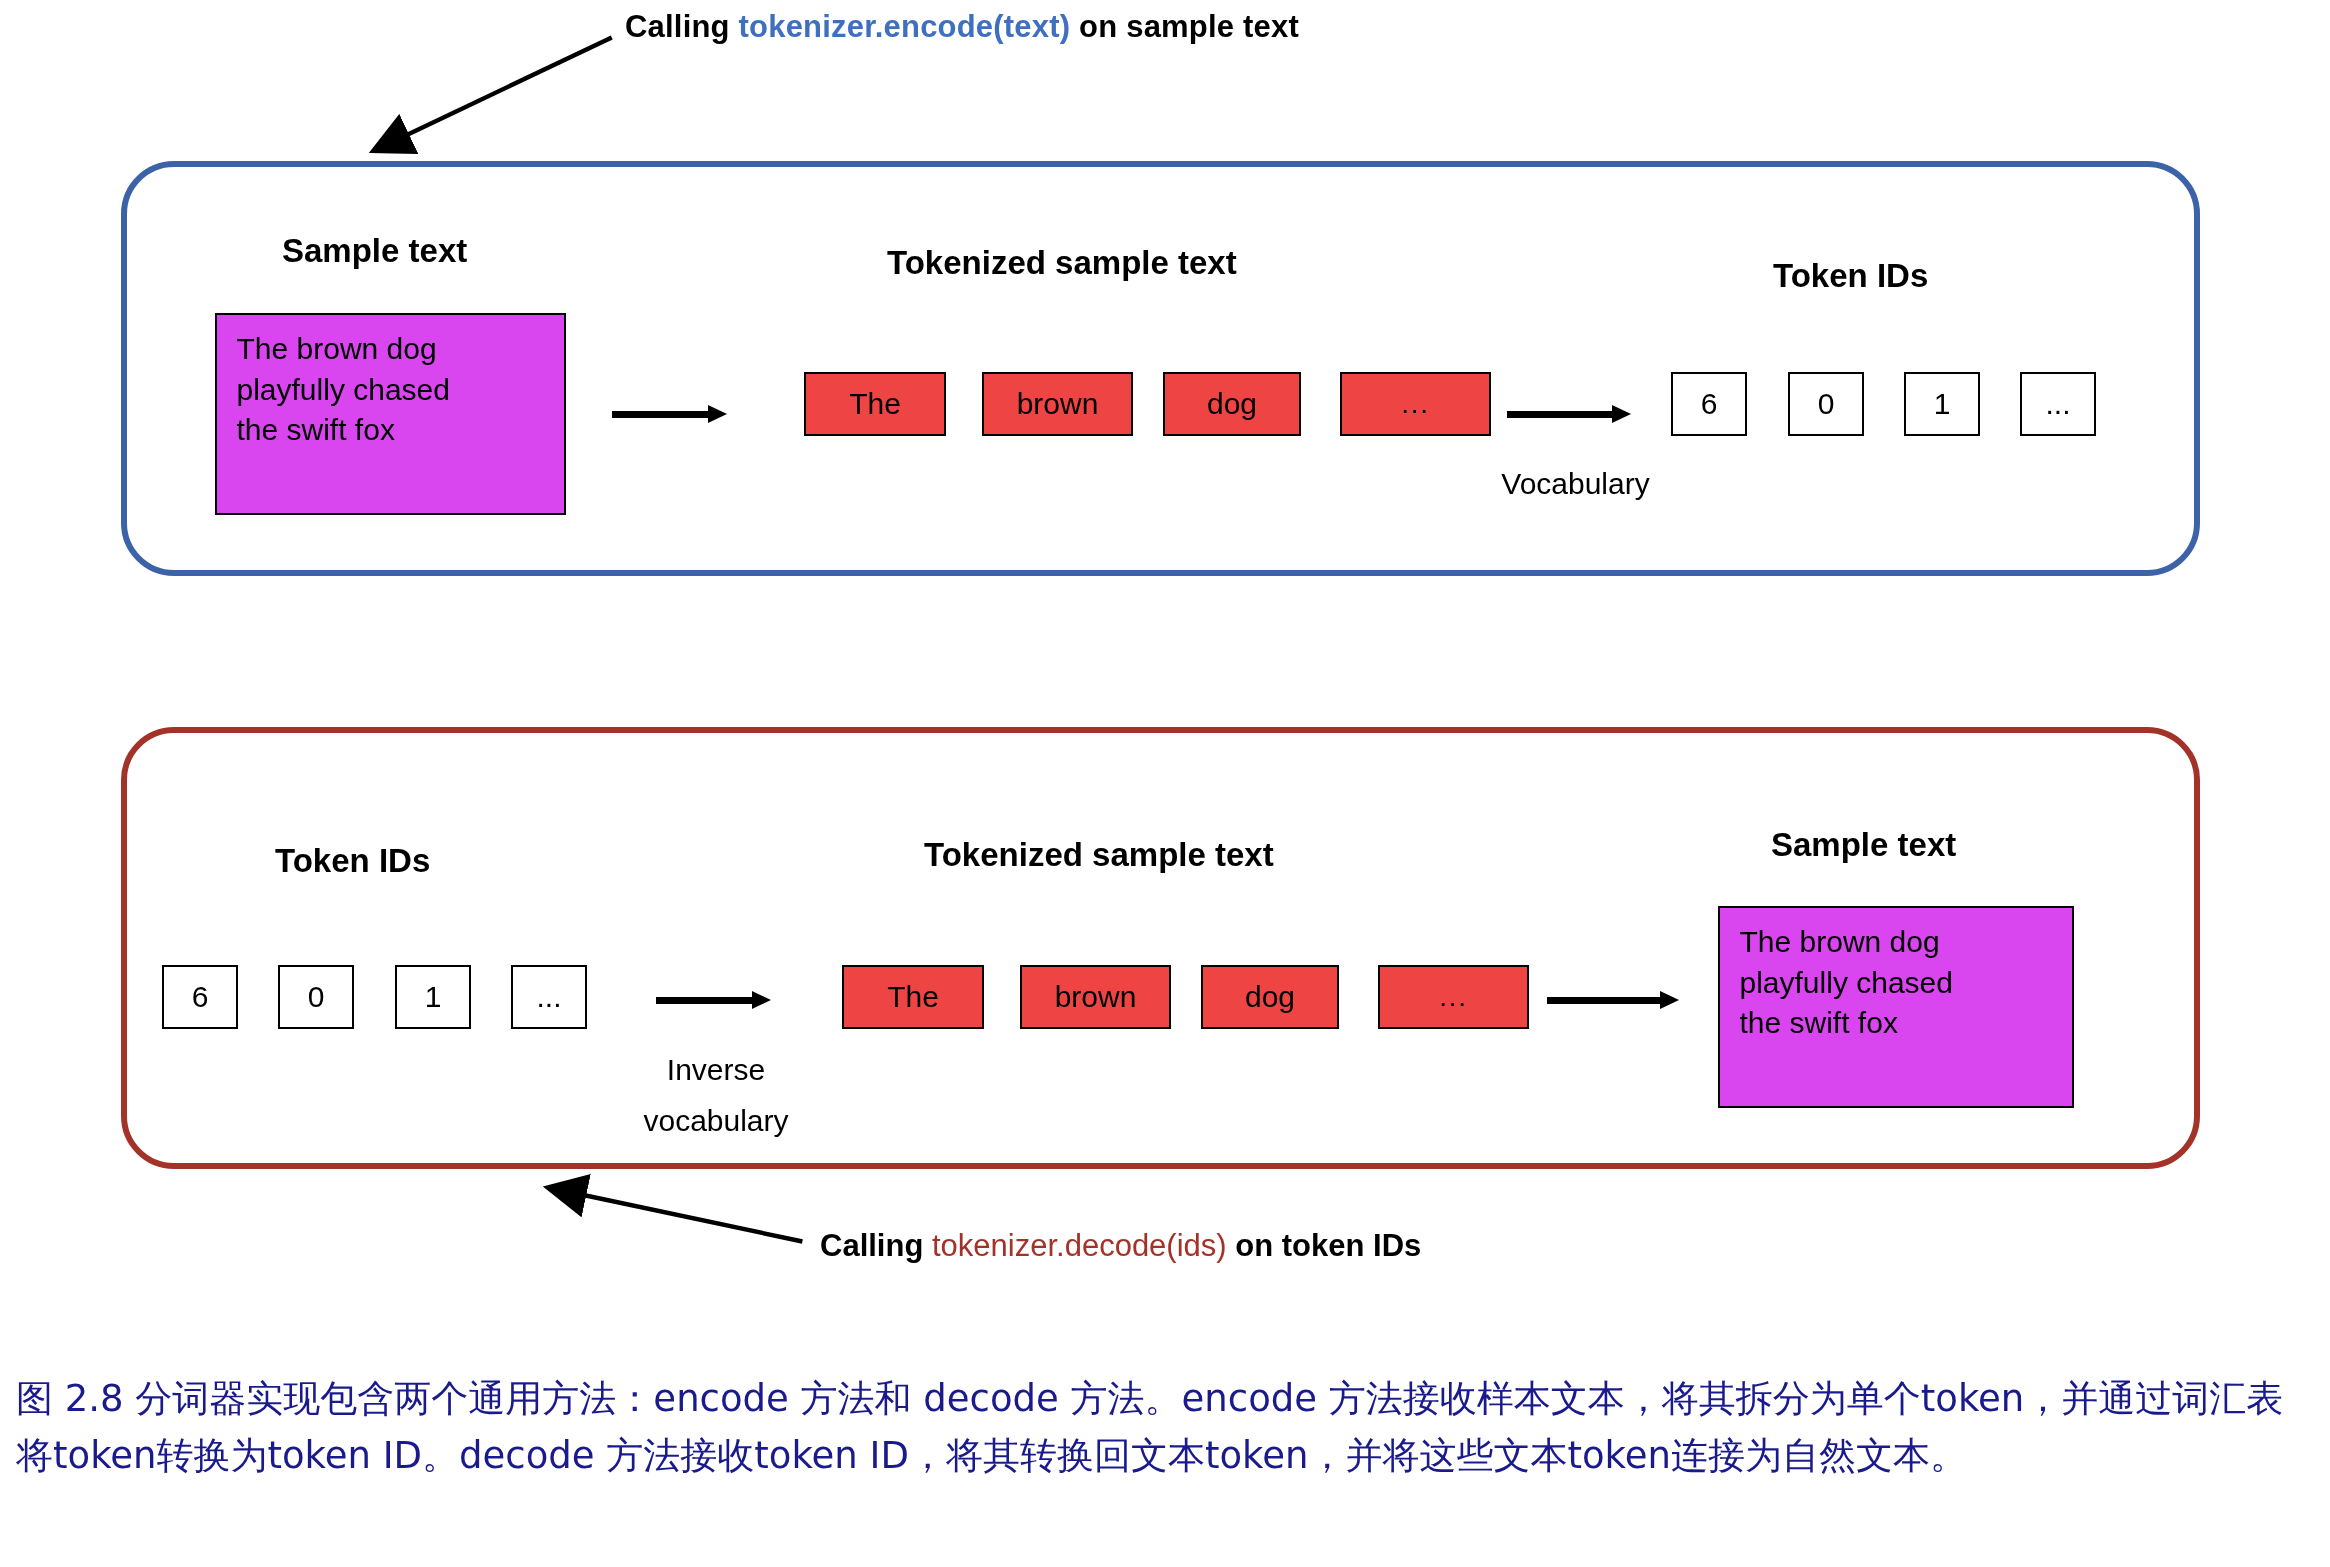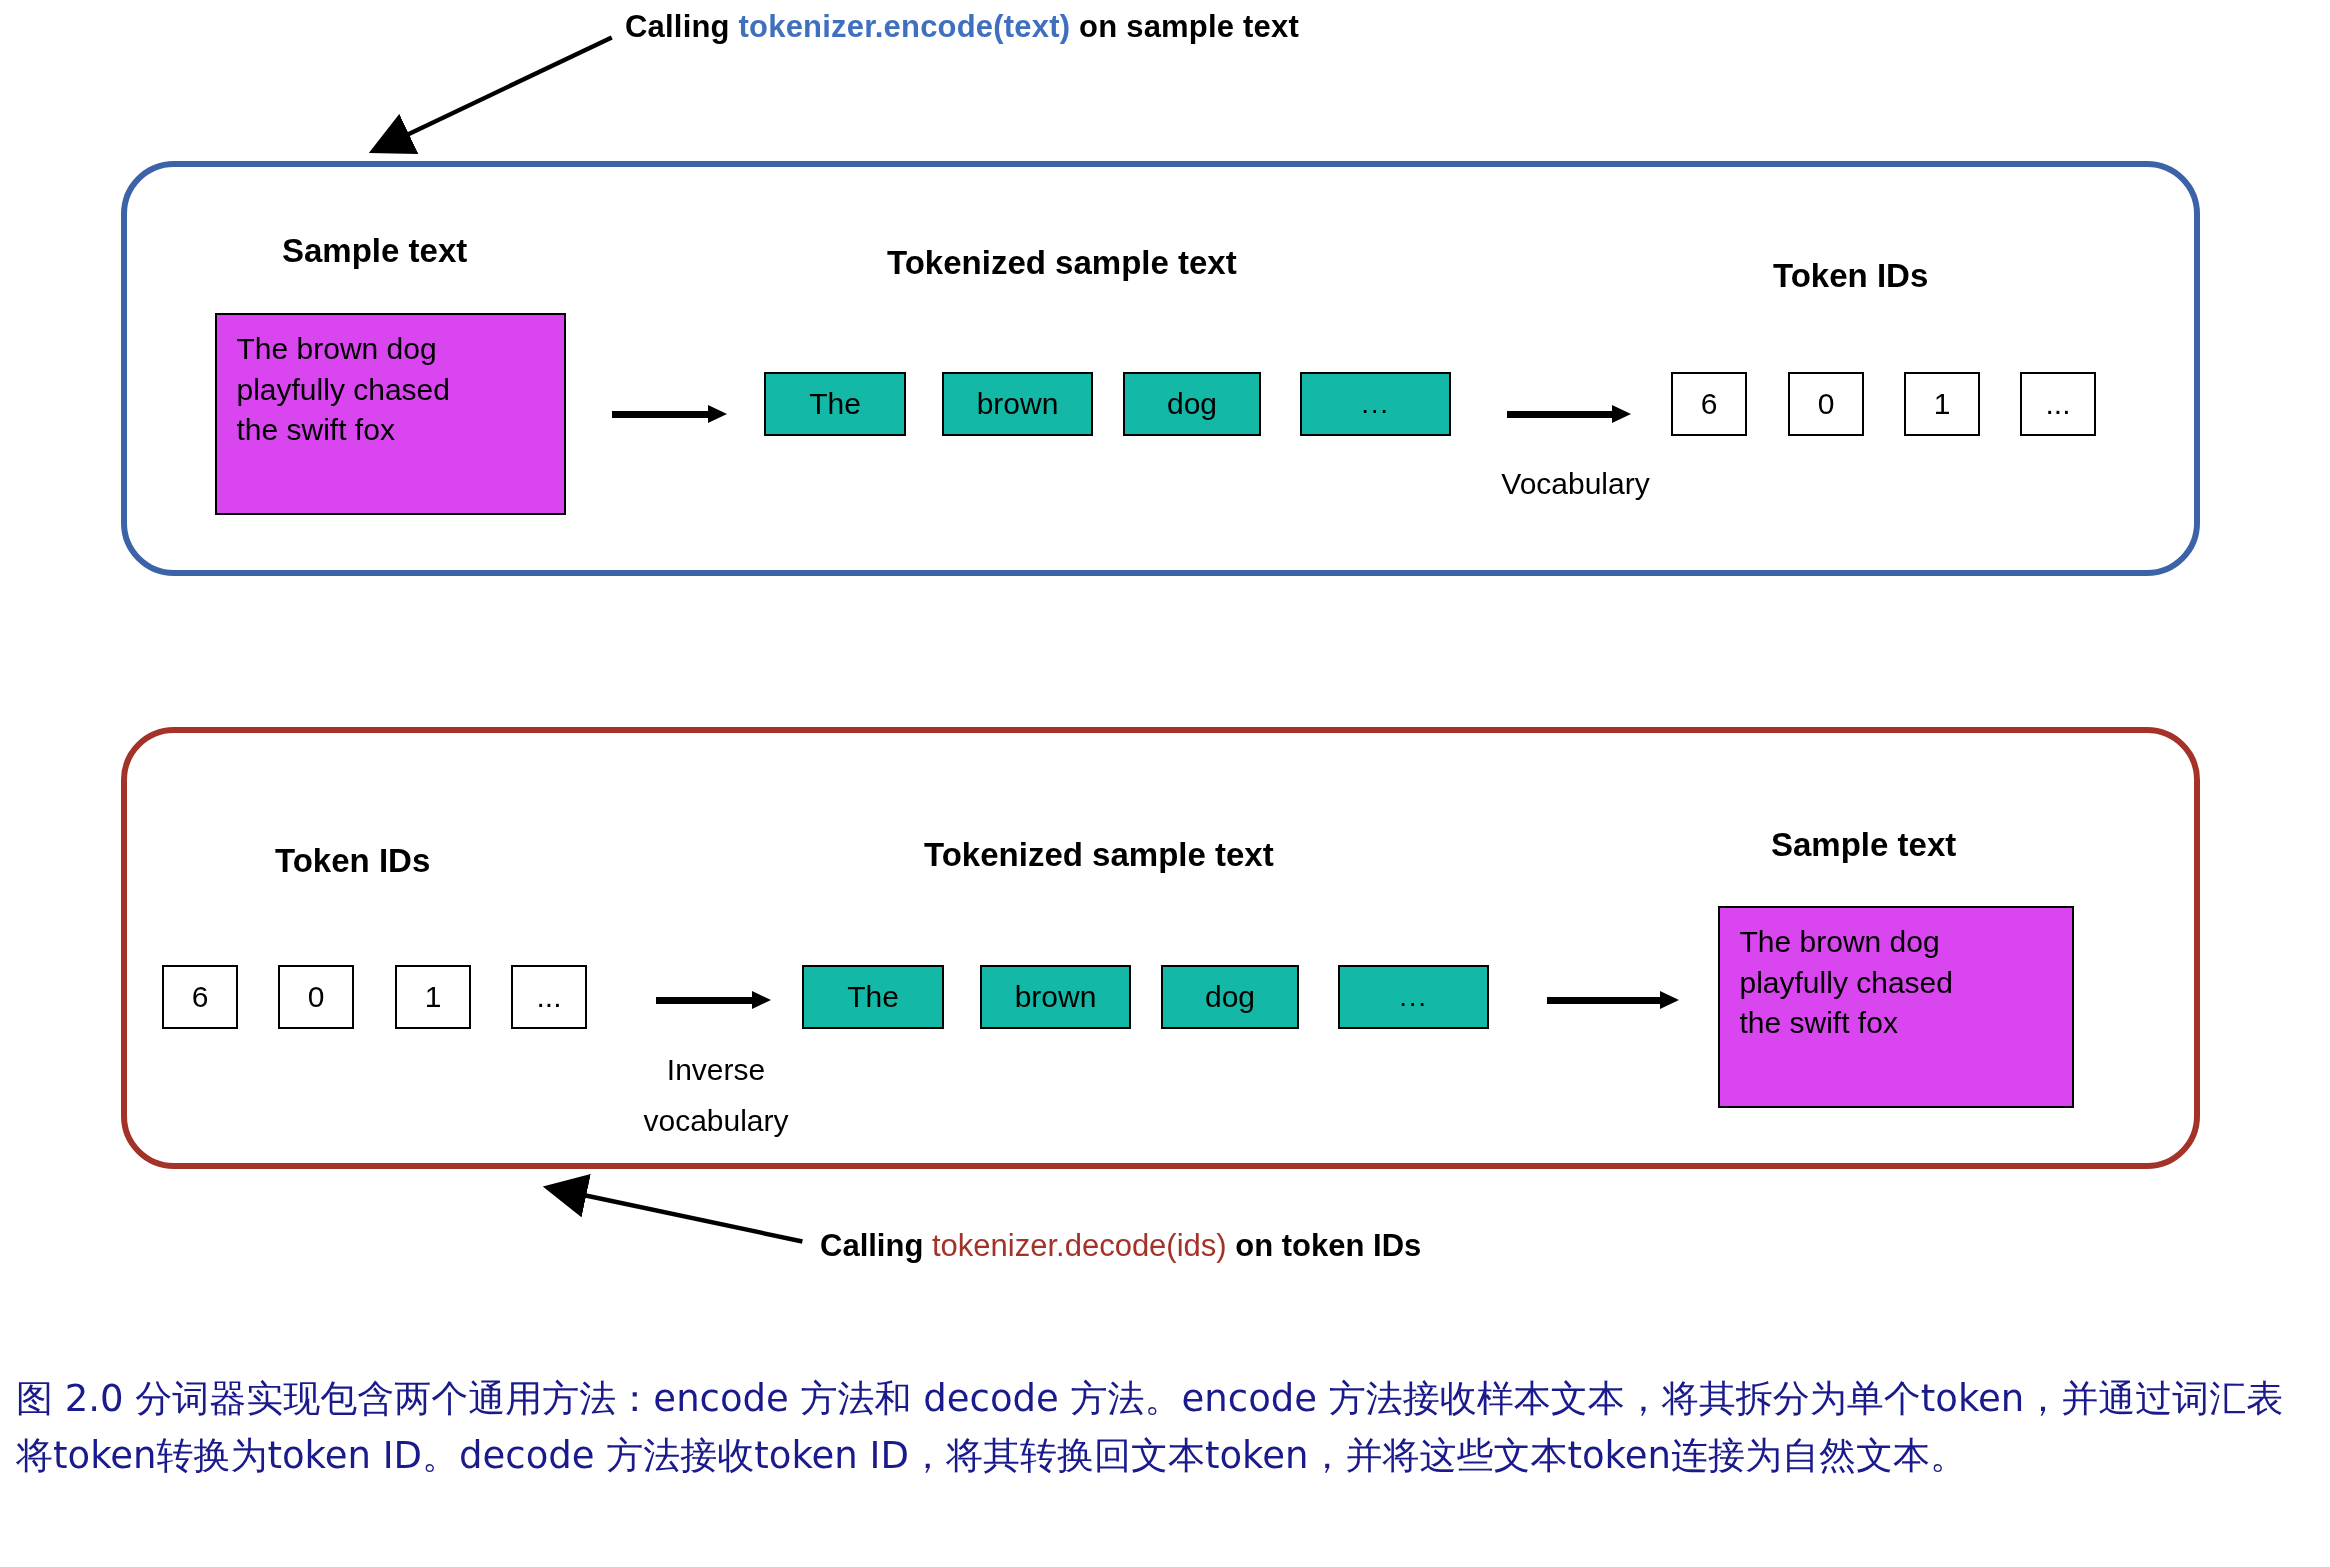--- a/index.html
+++ b/index.html
@@ -90,26 +90,27 @@
     padding: 14px 16px 12.4px 19.5px;
     background: #d946ef;
     white-space: pre-line;
   }
 
   
   .tok {
     position: absolute;
     border: 2.7px solid #000;
     box-sizing: border-box;
-    background: #14b8a6;
+    background: #ef4444;
     display: flex;
     align-items: center;
     justify-content: center;
     font-size: 30px;
     height: 64px;
+    margin-left: 40px;
   }
   .tok.dots {
     font-size: 28px;
     letter-spacing: 1.8px;
   }
   .idbox {
     position: absolute;
     border: 2.7px solid #000;
     box-sizing: border-box;
     background: #fff;
@@ -254,16 +255,16 @@
   <div class="sample-box" style="left:1718px; top:906px; width:356px; height:202px;">The brown dog
 playfully chased
 the swift fox</div>
 
   <div class="annot-bottom">
     <span>Calling</span>
     <span class="code">tokenizer.decode(ids)</span>
     <span>on token IDs</span>
   </div>
 
-  <div class="figcaption">图 2.0 分词器实现包含两个通用方法：encode 方法和 decode 方法。encode 方法接收样本文本，将其拆分为单个token，并通过词汇表将token转换为token ID。decode 方法接收token ID，将其转换回文本token，并将这些文本token连接为自然文本。</div>
+  <div class="figcaption">图 2.8 分词器实现包含两个通用方法：encode 方法和 decode 方法。encode 方法接收样本文本，将其拆分为单个token，并通过词汇表将token转换为token ID。decode 方法接收token ID，将其转换回文本token，并将这些文本token连接为自然文本。</div>
 
 </div>
 
 
 </body></html>

